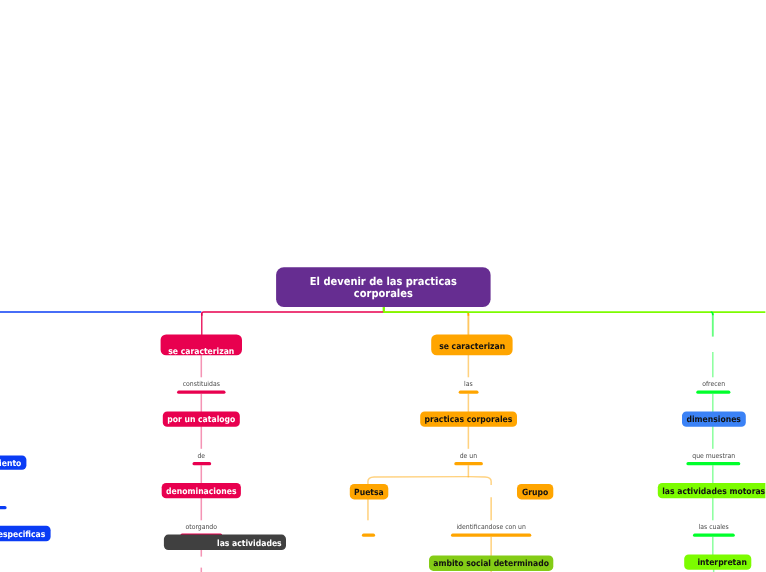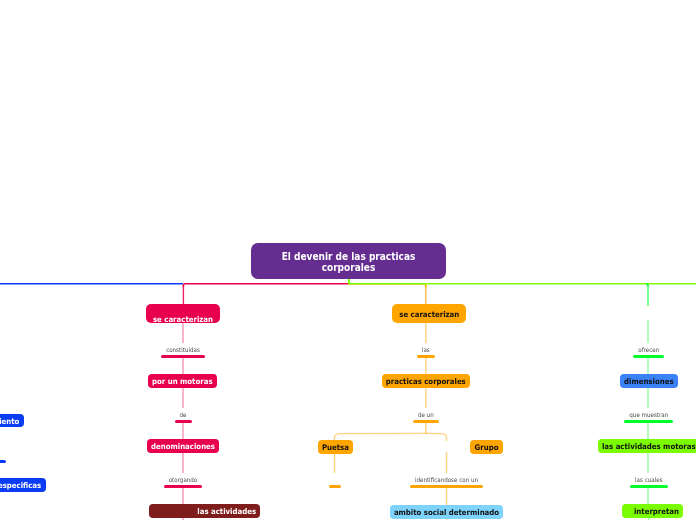--- a/index.html
+++ b/index.html
@@ -75,38 +75,38 @@
   <div class="node n1 nbig" style="top: 304px; background: rgb(232, 0, 79); color: rgb(255, 255, 255); left: 145.88px; align-items: flex-end;">
     <span>se caracterizan</span>
     </div>
 
   <div class="lblgrp" style="top: 342.5px; left: 161.16px;">
     <div class="lbl">constituidas</div>
     <div class="lbar" style="background: rgb(232, 0, 79); width: 43.7px;"></div>
   </div>
 
   <div class="node n1" style="top: 374px; background: rgb(232, 0, 79); color: rgb(255, 255, 255); left: 147.78px;">
-    <span>por un motoras</span>
+    <span>por un catalogo</span>
     </div>
 
   <div class="lblgrp" style="top: 407.5px; left: 174.5px;">
     <div class="lbl">de</div>
     <div class="lbar" style="background: rgb(232, 0, 79); width: 17px;"></div>
   </div>
 
   <div class="node n1" style="top: 439px; background: rgb(232, 0, 79); color: rgb(255, 255, 255); left: 146.72px;">
     <span>denominaciones</span>
     </div>
 
   <div class="lblgrp" style="top: 472.5px; left: 163.7px;">
     <div class="lbl">otorgando</div>
     <div class="lbar" style="background: rgb(232, 0, 79); width: 38.6px;"></div>
   </div>
 
-  <div class="node n1" style="top: 504px; background: #7f1d1d; color: rgb(255, 255, 255); left: 149.34px; padding-left: 48px;">
+  <div class="node n1" style="top: 486px; background: #404040; color: rgb(255, 255, 255); left: 149.34px; padding-left: 48px;">
     <span>las actividades</span>
     </div>
 
   <div class="node n1 nbig" style="top: 304px; background: rgb(255, 165, 0); color: rgb(17, 17, 17); left: 392.17px;">
     <span>se caracterizan</span>
     </div>
 
   <div class="lblgrp" style="top: 342.5px; left: 416.85px;">
     <div class="lbl">las</div>
     <div class="lbar" style="background: rgb(255, 165, 0); width: 17.9px;"></div>
@@ -132,21 +132,21 @@
 
   <div class="node n1" style="top: 440px; background: rgb(255, 165, 0); color: rgb(17, 17, 17); left: 430.24px; margin-left: 40px;">
     <span>Grupo</span>
     </div>
 
   <div class="lblgrp" style="top: 472.5px; left: 409.95px;">
     <div class="lbl">identificandose con un</div>
     <div class="lbar" style="background: rgb(255, 165, 0); width: 73.1px;"></div>
   </div>
 
-  <div class="node n1" style="top: 505px; background: #7dd3fc; color: rgb(17, 17, 17); left: 389.59px;">
+  <div class="node n1" style="top: 505px; background: #84cc16; color: rgb(17, 17, 17); left: 389.59px;">
     <span>ambito social determinado</span>
     </div>
 
 
   <div class="lblgrp" style="top: 342.5px; left: 633.3px;">
     <div class="lbl">ofrecen</div>
     <div class="lbar" style="background: rgb(0, 255, 43); width: 31px;"></div>
   </div>
 
   <div class="node n1" style="top: 374px; background: #3b82f6; color: rgb(17, 17, 17); left: 619.74px;">

